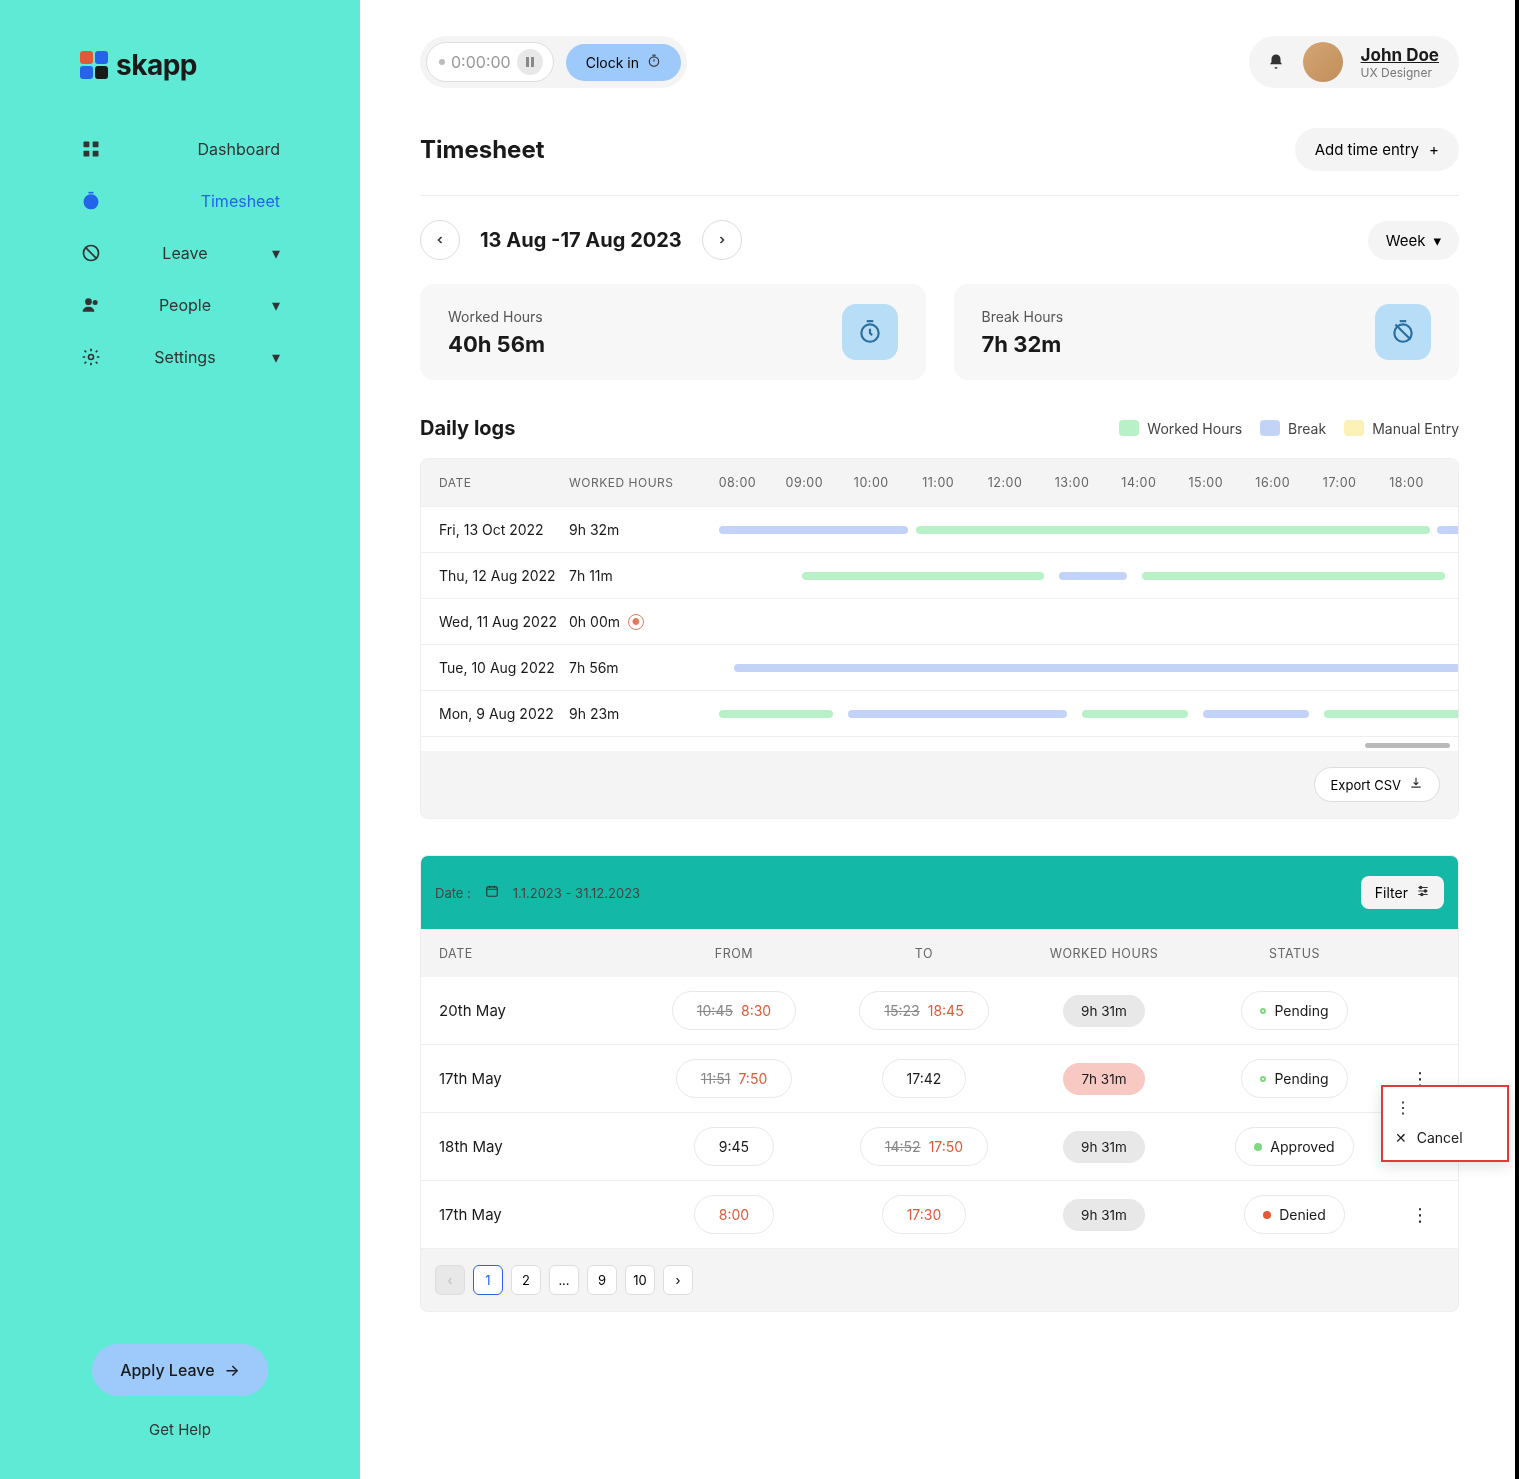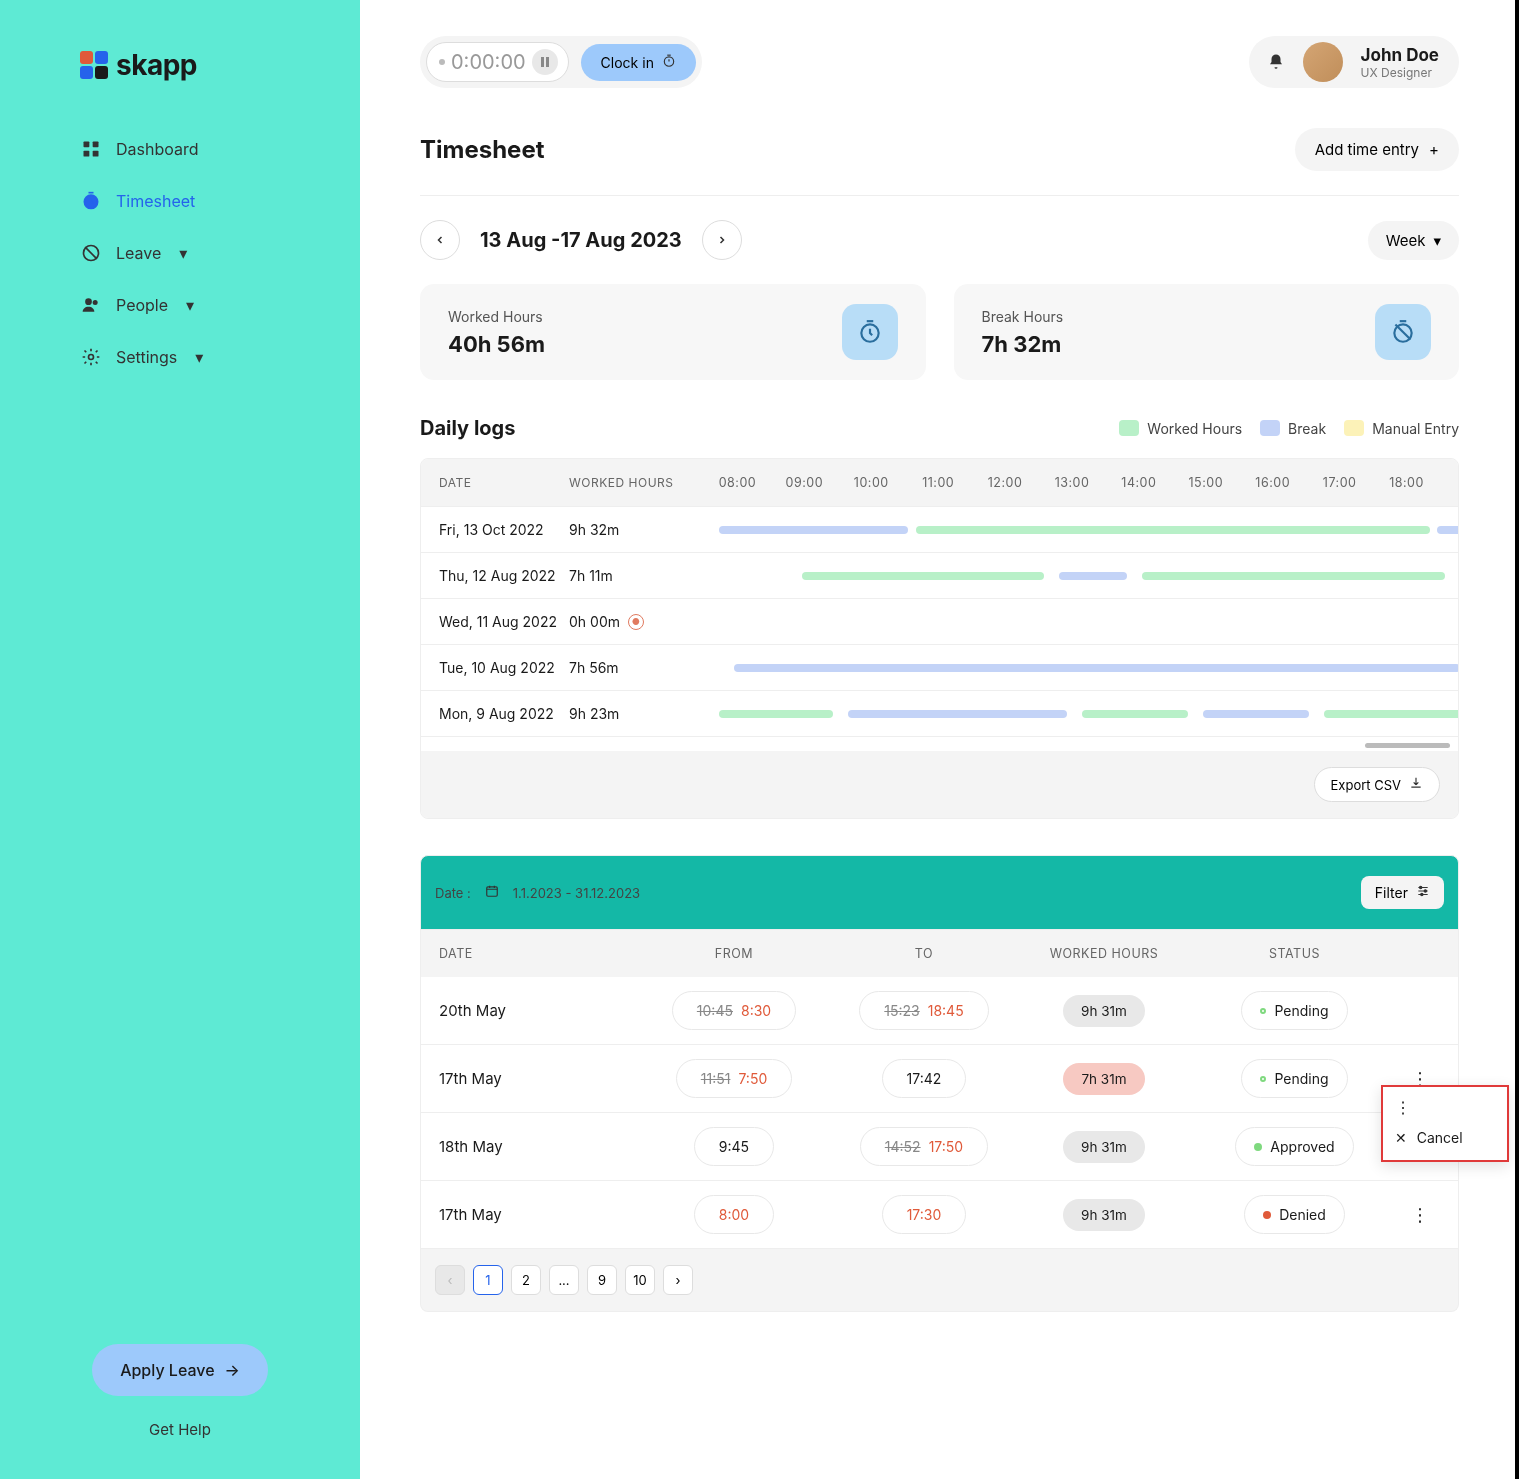--- a/index.html
+++ b/index.html
@@ -5,40 +5,40 @@
   * { box-sizing: border-box; margin: 0; padding: 0; font-family: 'Inter', -apple-system, BlinkMacSystemFont, 'Segoe UI', Roboto, sans-serif; }
   body { background: #fff; color: #1a1a1a; font-size: 14px; width: 1519px; height: 1479px; overflow: hidden; position: relative; }
   .rightedge{position:absolute;right:0;top:0;width:4px;height:100%;background:#000;}
   .app{display:flex;height:100%;}
   .sidebar{width:360px;background:#5eead4;padding:48px 0 40px;display:flex;flex-direction:column;}
   .logo{display:flex;align-items:center;gap:8px;padding:0 80px;margin-bottom:48px;}
   .logo-icon{width:28px;height:28px;display:grid;grid-template-columns:1fr 1fr;grid-template-rows:1fr 1fr;gap:2px;}
   .logo-icon span{border-radius:3px;}
   .logo-text{font-size:28px;font-weight:700;color:#1a1a1a;letter-spacing:-0.5px;}
   .nav{padding:0 80px;display:flex;flex-direction:column;gap:14px;}
-  .nav-item{display:flex;align-items:center;gap:14px;padding:8px 0;cursor:pointer;font-size:16px;color:#333;}
+  .nav-item{display:flex;align-items:center;gap:14px;padding:8px 0;cursor:pointer;font-size:16px;color:#333;justify-content:space-between;}
   .nav-item.active{color:#2563eb;}
   .nav-item.active .nav-icon svg{stroke:#2563eb;fill:#2563eb;}
   .nav-icon{width:22px;height:22px;display:flex;align-items:center;justify-content:center;}
   .nav-chev{margin-left:4px;}
   .sidebar-footer{margin-top:auto;padding:0 80px;display:flex;flex-direction:column;align-items:center;gap:24px;}
   .apply-leave-btn{background:#9dc9fb;border:none;border-radius:999px;padding:16px 28px;font-size:16px;font-weight:500;color:#1a1a1a;display:flex;align-items:center;gap:10px;cursor:pointer;}
   .get-help{font-size:15px;color:#333;cursor:pointer;}
   .main{flex:1;padding:36px 60px;overflow-y:auto;}
   .topbar{display:flex;justify-content:space-between;align-items:center;margin-bottom:40px;}
   .timer-group{display:flex;align-items:center;gap:12px;background:#f4f4f4;border-radius:999px;padding:6px;}
   .timer-display{display:flex;align-items:center;gap:6px;border:1px solid #ddd;border-radius:999px;padding:6px 10px 6px 12px;background:#fff;}
   .timer-dot{width:6px;height:6px;background:#bbb;border-radius:50%;}
-  .timer-time{color:#999;font-size:20px;}
+  .timer-time{color:#999;font-size:16px;}
   .pause-btn{width:26px;height:26px;border-radius:50%;background:#e8e8e8;border:none;display:flex;align-items:center;justify-content:center;cursor:pointer;}
   .clockin-btn{background:#9dc9fb;border:none;border-radius:999px;padding:10px 20px;font-size:14px;display:flex;align-items:center;gap:8px;cursor:pointer;}
   .profile-group{display:flex;align-items:center;gap:18px;background:#f4f4f4;border-radius:999px;padding:6px 20px 6px 18px;}
   .bell{width:18px;height:18px;}
   .avatar{width:40px;height:40px;border-radius:50%;background:linear-gradient(135deg,#d4a574,#c08e5a);}
-  .profile-text .name{font-weight:700;font-size:17px;}
+  .profile-text .name{font-weight:700;font-size:17px;text-decoration:underline;}
   .profile-text .role{font-size:12px;color:#777;}
   .page-header{display:flex;justify-content:space-between;align-items:center;margin-bottom:24px;}
   .page-title{font-size:24px;font-weight:700;}
   .add-entry-btn{background:#f4f4f4;border:none;border-radius:999px;padding:12px 20px;font-size:15px;display:flex;align-items:center;gap:10px;cursor:pointer;}
   hr.sep{border:none;border-top:1px solid #eee;margin-bottom:24px;}
   .daterow{display:flex;justify-content:space-between;align-items:center;margin-bottom:24px;}
   .daterow-left{display:flex;align-items:center;gap:20px;}
   .arrow-btn{width:40px;height:40px;border:1px solid #ddd;border-radius:999px;background:#fff;display:flex;align-items:center;justify-content:center;cursor:pointer;}
   .daterange{font-size:20px;font-weight:700;}
   .week-select{background:#f4f4f4;border:none;border-radius:999px;padding:10px 18px;font-size:15px;display:flex;align-items:center;gap:8px;cursor:pointer;}

